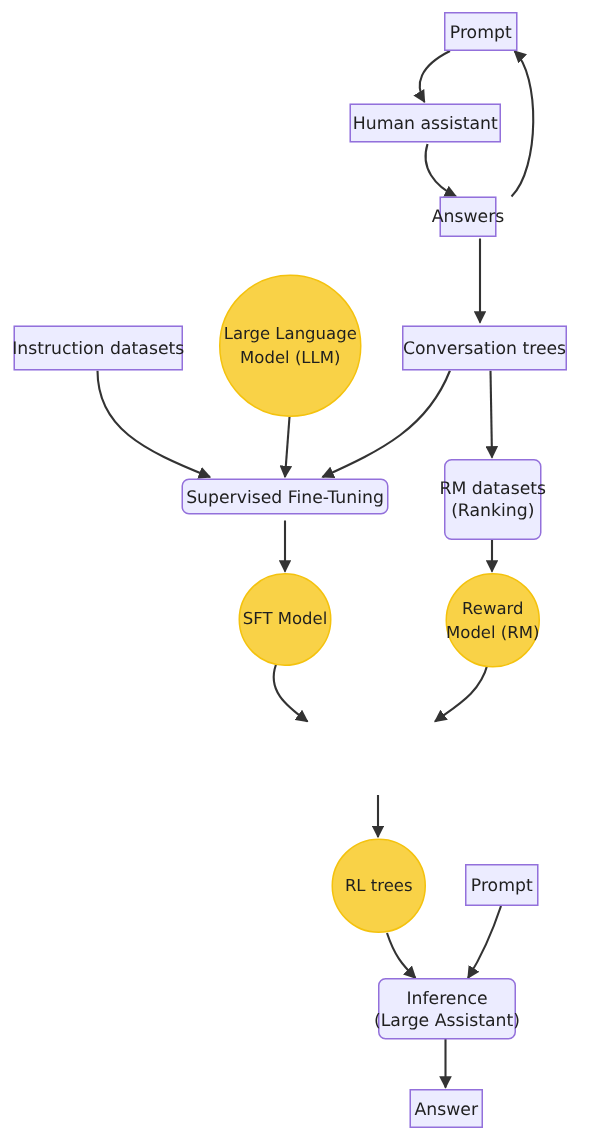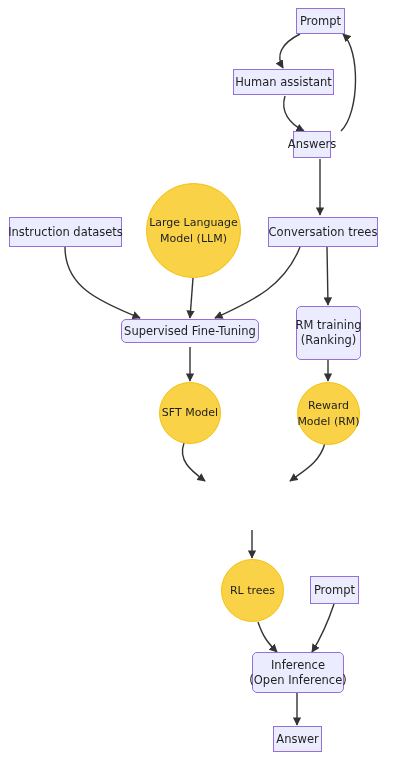--- a/index.html
+++ b/index.html
@@ -128,21 +128,21 @@
 
   <div class="node node-rect" style="left:268px; top:217px; width:110px; height:30px;">
     <span class="node-line">Conversation trees</span>
   </div>
 
   <div class="node node-rect rounded" style="left:121px; top:319px; width:138px; height:24px;">
     <span class="node-line">Supervised Fine-Tuning</span>
   </div>
 
   <div class="node node-rect rounded" style="left:296px; top:306px; width:65px; height:54px;">
-    <span class="node-line">RM training</span>
+    <span class="node-line">RM datasets</span>
     <span class="node-line">(Ranking)</span>
   </div>
 
   <div class="node node-circle" style="left:159px; top:382px; width:62px; height:62px;">
     <span class="node-line">SFT Model</span>
   </div>
 
   <div class="node node-circle" style="left:297px; top:382px; width:63px; height:63px;">
     <span class="node-line">Reward</span>
     <span class="node-line">Model (RM)</span>
@@ -152,20 +152,20 @@
   <div class="node node-circle" style="left:221px; top:559px; width:63px; height:63px;">
     <span class="node-line">RL trees</span>
   </div>
 
   <div class="node node-rect" style="left:310px; top:576px; width:49px; height:28px;">
     <span class="node-line">Prompt</span>
   </div>
 
   <div class="node node-rect rounded" style="left:252px; top:652px; width:92px; height:41px;">
     <span class="node-line">Inference</span>
-    <span class="node-line">(Open Inference)</span>
+    <span class="node-line">(Large Assistant)</span>
   </div>
 
   <div class="node node-rect" style="left:273px; top:726px; width:49px; height:26px;">
     <span class="node-line">Answer</span>
   </div>
 
 </div>
 
 </body></html>

